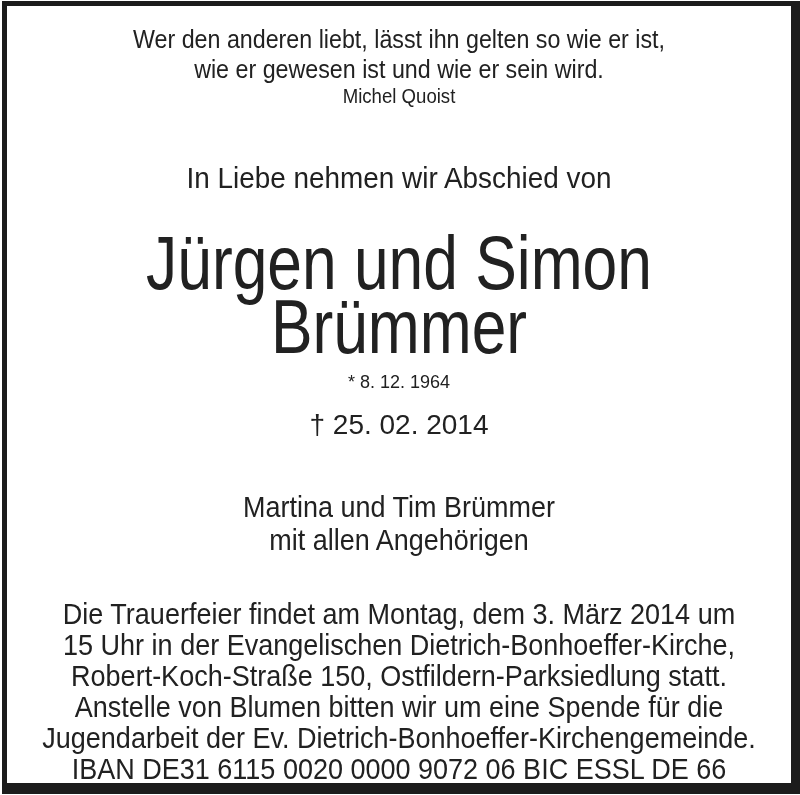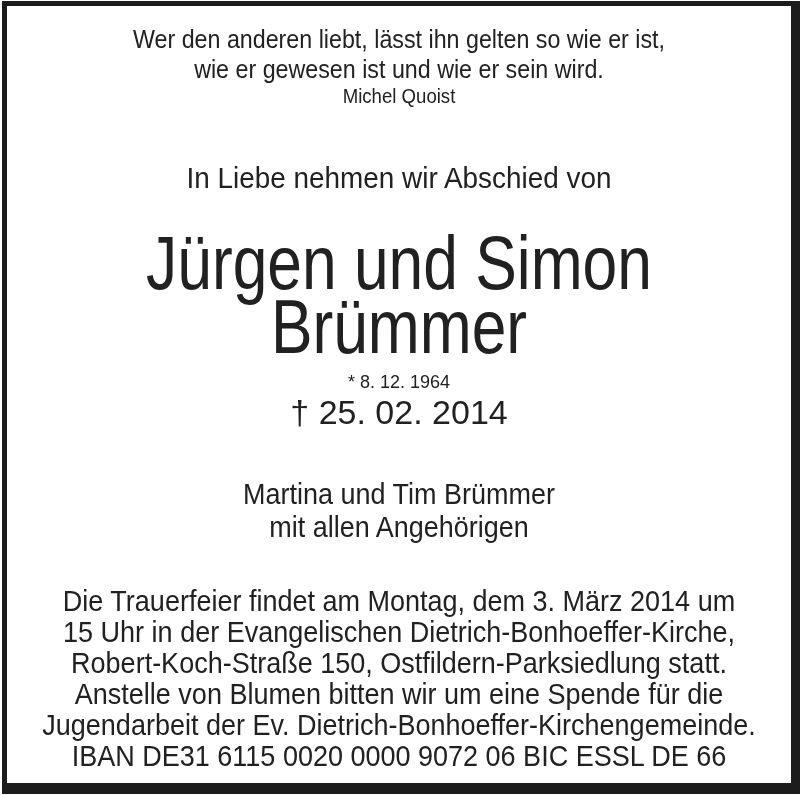--- a/index.html
+++ b/index.html
@@ -58,22 +58,22 @@
   .dates-row {
     margin-top: 8px;
     display: flex;
     justify-content: center;
     gap: 165px;
     font-size: 18px;
     line-height: 30px;
     white-space: nowrap;
   }
   .death-line {
-    margin-top: 0;
-    font-size: 34px;
+    margin-top: 13px;
+    font-size: 28px;
     line-height: 30px;
   }
   .mourners {
     margin-top: 51px;
     font-size: 29px;
     line-height: 33px;
   }
   .funeral {
     margin-top: 41px;
     font-size: 30px;

